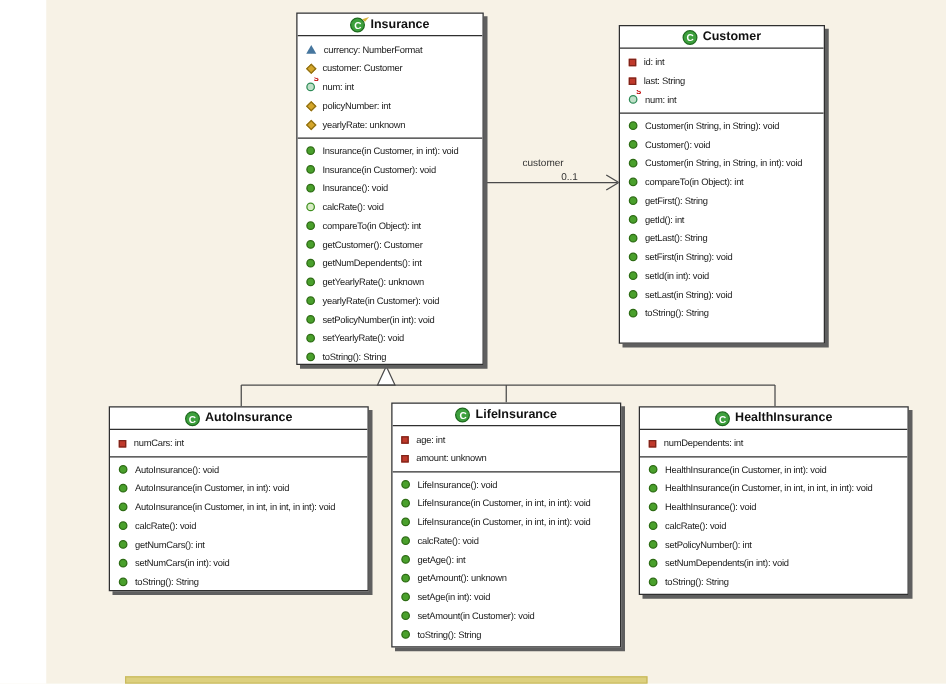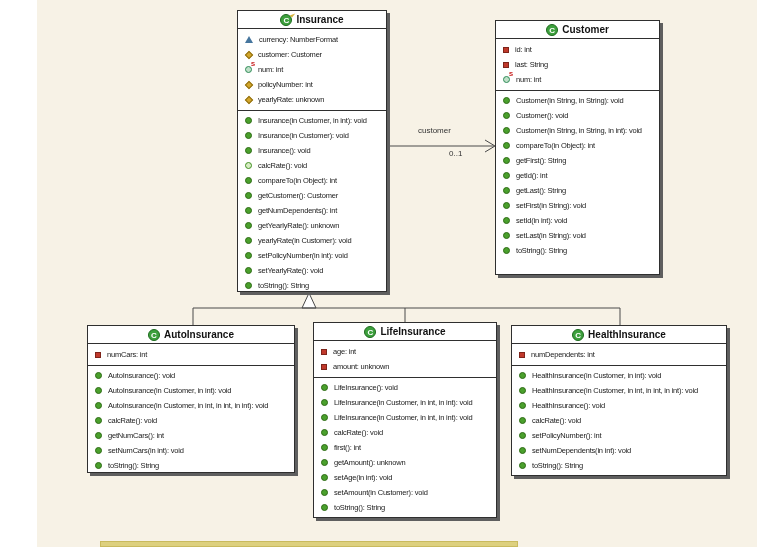--- a/index.html
+++ b/index.html
@@ -56,21 +56,21 @@
   .ic-package{width:0;height:0;border-left:4px solid transparent;border-right:4px solid transparent;border-bottom:7px solid #46769e;}
   .ic-static{width:7px;height:7px;border-radius:50%;background:#bfe0c8;border:1px solid #2e8b57;}
   .ic-static b{
     position:absolute;top:-6px;left:5px;color:#c00000;
     font-size:6px;font-weight:bold;font-style:normal;line-height:6px;
   }
   .edge-label{
     position:absolute;font-size:8px;color:#333;line-height:10px;
   }
   #assoc-name{left:381px;top:126px;}
-  #assoc-mult{left:412px;top:149px;}
+  #assoc-mult{left:412px;top:137px;}
   .bottom-bar{
     position:absolute;left:63px;top:541px;width:418px;height:6px;
     background:#ddd07e;border:1px solid #c9ba5e;box-sizing:border-box;
   }
 </style>
 </head>
 <body>
 
 <div class="canvas">
 
@@ -309,21 +309,21 @@
         <div class="row">
           <span class="ic ic-public"></span>
           <span class="txt">LifeInsurance(in Customer, in int, in int): void</span>
         </div>
         <div class="row">
           <span class="ic ic-public"></span>
           <span class="txt">calcRate(): void</span>
         </div>
         <div class="row">
           <span class="ic ic-public"></span>
-          <span class="txt">first(): int</span>
+          <span class="txt">getAge(): int</span>
         </div>
         <div class="row">
           <span class="ic ic-public"></span>
           <span class="txt">getAmount(): unknown</span>
         </div>
         <div class="row">
           <span class="ic ic-public"></span>
           <span class="txt">setAge(in int): void</span>
         </div>
         <div class="row">

